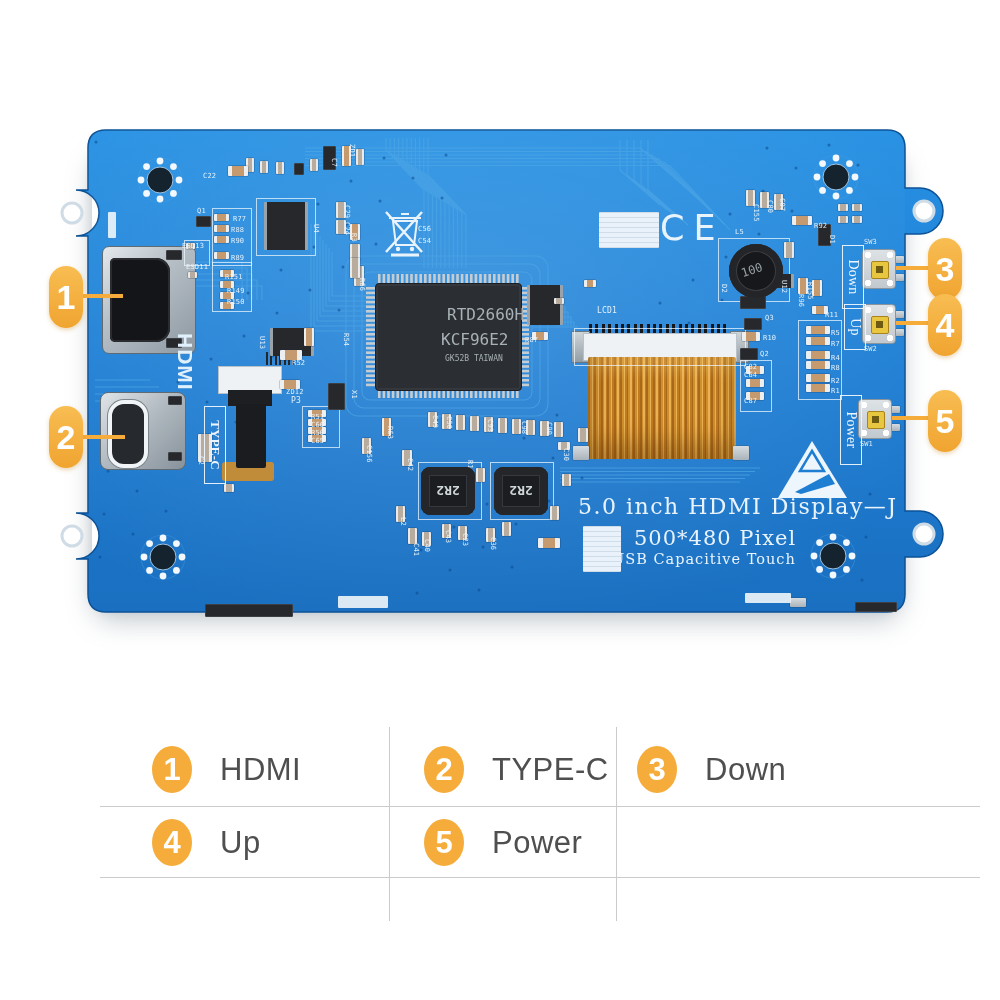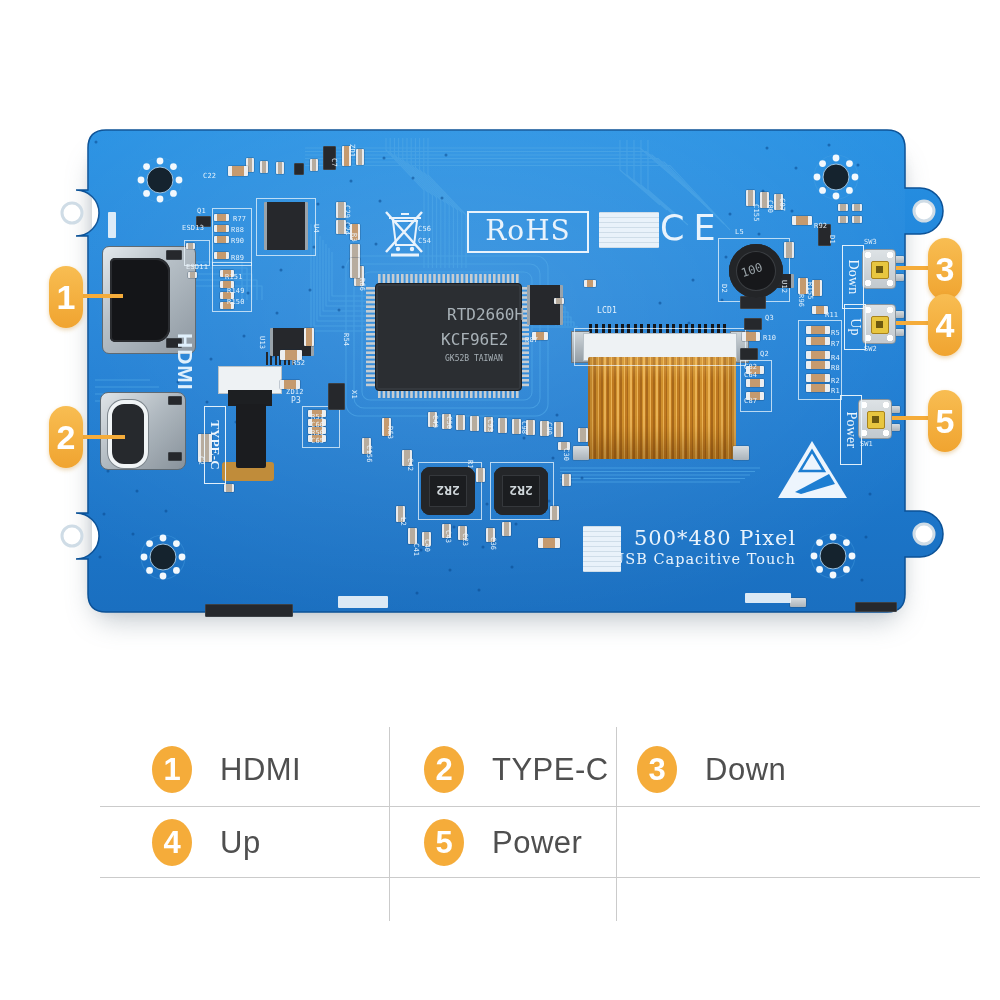--- a/index.html
+++ b/index.html
@@ -598,21 +598,21 @@
       <div class="cmp k-w" style="left: 108px; top: 212px; width: 8px; height: 26px;"></div>
       <div class="cmp k-s" style="left: 573px; top: 446px; width: 16px; height: 14px;"></div>
       <div class="cmp k-s" style="left: 733px; top: 446px; width: 16px; height: 14px;"></div>
     </div>
   <div id="silk" class="abs" style="left:0;top:0;">
       <span class="sk" style="left: 203px; top: 171px;">C22</span>
       <span class="sk" style="left: 197px; top: 206px;">Q1</span>
       <span class="sk" style="left: 233px; top: 214px;">R77</span>
       <span class="sk" style="left: 231px; top: 225px; font-family: Liberation Mono, monospace;">R88</span>
       <span class="sk" style="left: 231px; top: 236px;">R90</span>
-      <span class="sk" style="left: 182px; top: 223px;">ESD13</span>
+      <span class="sk" style="left: 182px; top: 241px;">ESD13</span>
       <span class="sk" style="left: 231px; top: 253px;">R89</span>
       <span class="sk" style="left: 186px; top: 262px;">ESD11</span>
       <span class="sk" style="left: 225px; top: 272px;">R151</span>
       <span class="sk" style="left: 227px; top: 286px;">R149</span>
       <span class="sk" style="left: 227px; top: 297px;">R150</span>
       <span class="sk vt" style="left: 321px; top: 224px;">U4</span>
       <span class="sk vt" style="left: 357px; top: 144px;">ZD1</span>
       <span class="sk vt" style="left: 339px; top: 158px;">C7</span>
       <span class="sk vt" style="left: 352px; top: 205px;">C29</span>
       <span class="sk vt" style="left: 352px; top: 222px;">C24</span>
@@ -697,24 +697,24 @@
   <div class="swlbl" style="left:860px;top:440px;">SW1</div>
 
   <div class="sk vt" style="left:197px;top:333px;font-size:21px;font-weight:bold;line-height:24px;color:#e0f0fc;font-family:'Liberation Sans',sans-serif;letter-spacing:1px;">HDMI</div>
   <div class="sk vt portbox" style="left:226px;top:406px;width:78px;height:22px;font-size:13px;font-weight:bold;line-height:19px;font-family:'Liberation Serif',serif;">TYPE-C</div>
   <div class="sk vt portbox" style="left:864px;top:245px;width:64px;height:22px;font-size:14px;line-height:19px;font-family:'Liberation Serif',serif;">Down</div>
   <div class="sk vt portbox" style="left:866px;top:304px;width:46px;height:22px;font-size:14px;line-height:19px;font-family:'Liberation Serif',serif;">Up</div>
   <div class="sk vt portbox" style="left:862px;top:395px;width:70px;height:22px;font-size:14px;line-height:19px;font-family:'Liberation Serif',serif;">Power</div>
   <div class="sk" style="left:597px;top:306px;font-size:8px;">LCD1</div>
   <div class="sk" style="left:283px;top:396px;font-size:8px;padding-left:8px;">P3</div>
 
-  <div class="rohs">RoHS</div>
   <div class="label-rect" style="left:599px;top:212px;width:60px;height:36px;"></div>
   <div class="ce">CE</div>
 
+  <div class="prod" style="left:578px;top:494px;font-size:22px;letter-spacing:1.5px;">5.0 inch HDMI Display—J</div>
   <div class="prod" style="left:634px;top:526px;font-size:21px;letter-spacing:1px;">500*480 Pixel</div>
   <div class="prod" style="left:612px;top:551px;font-size:14.5px;letter-spacing:1px;">USB Capacitive Touch</div>
   <div class="label-rect" style="left:583px;top:526px;width:38px;height:46px;"></div>
 
   <div class="cline" style="left:83px;top:294px;width:40px;"></div>
   <div class="cline" style="left:83px;top:435px;width:42px;"></div>
   <div class="cline" style="left:896px;top:266px;width:32px;"></div>
   <div class="cline" style="left:896px;top:321px;width:32px;"></div>
   <div class="cline" style="left:892px;top:416px;width:36px;"></div>
   <div class="pill" style="left:49px;top:266px;">1</div>

